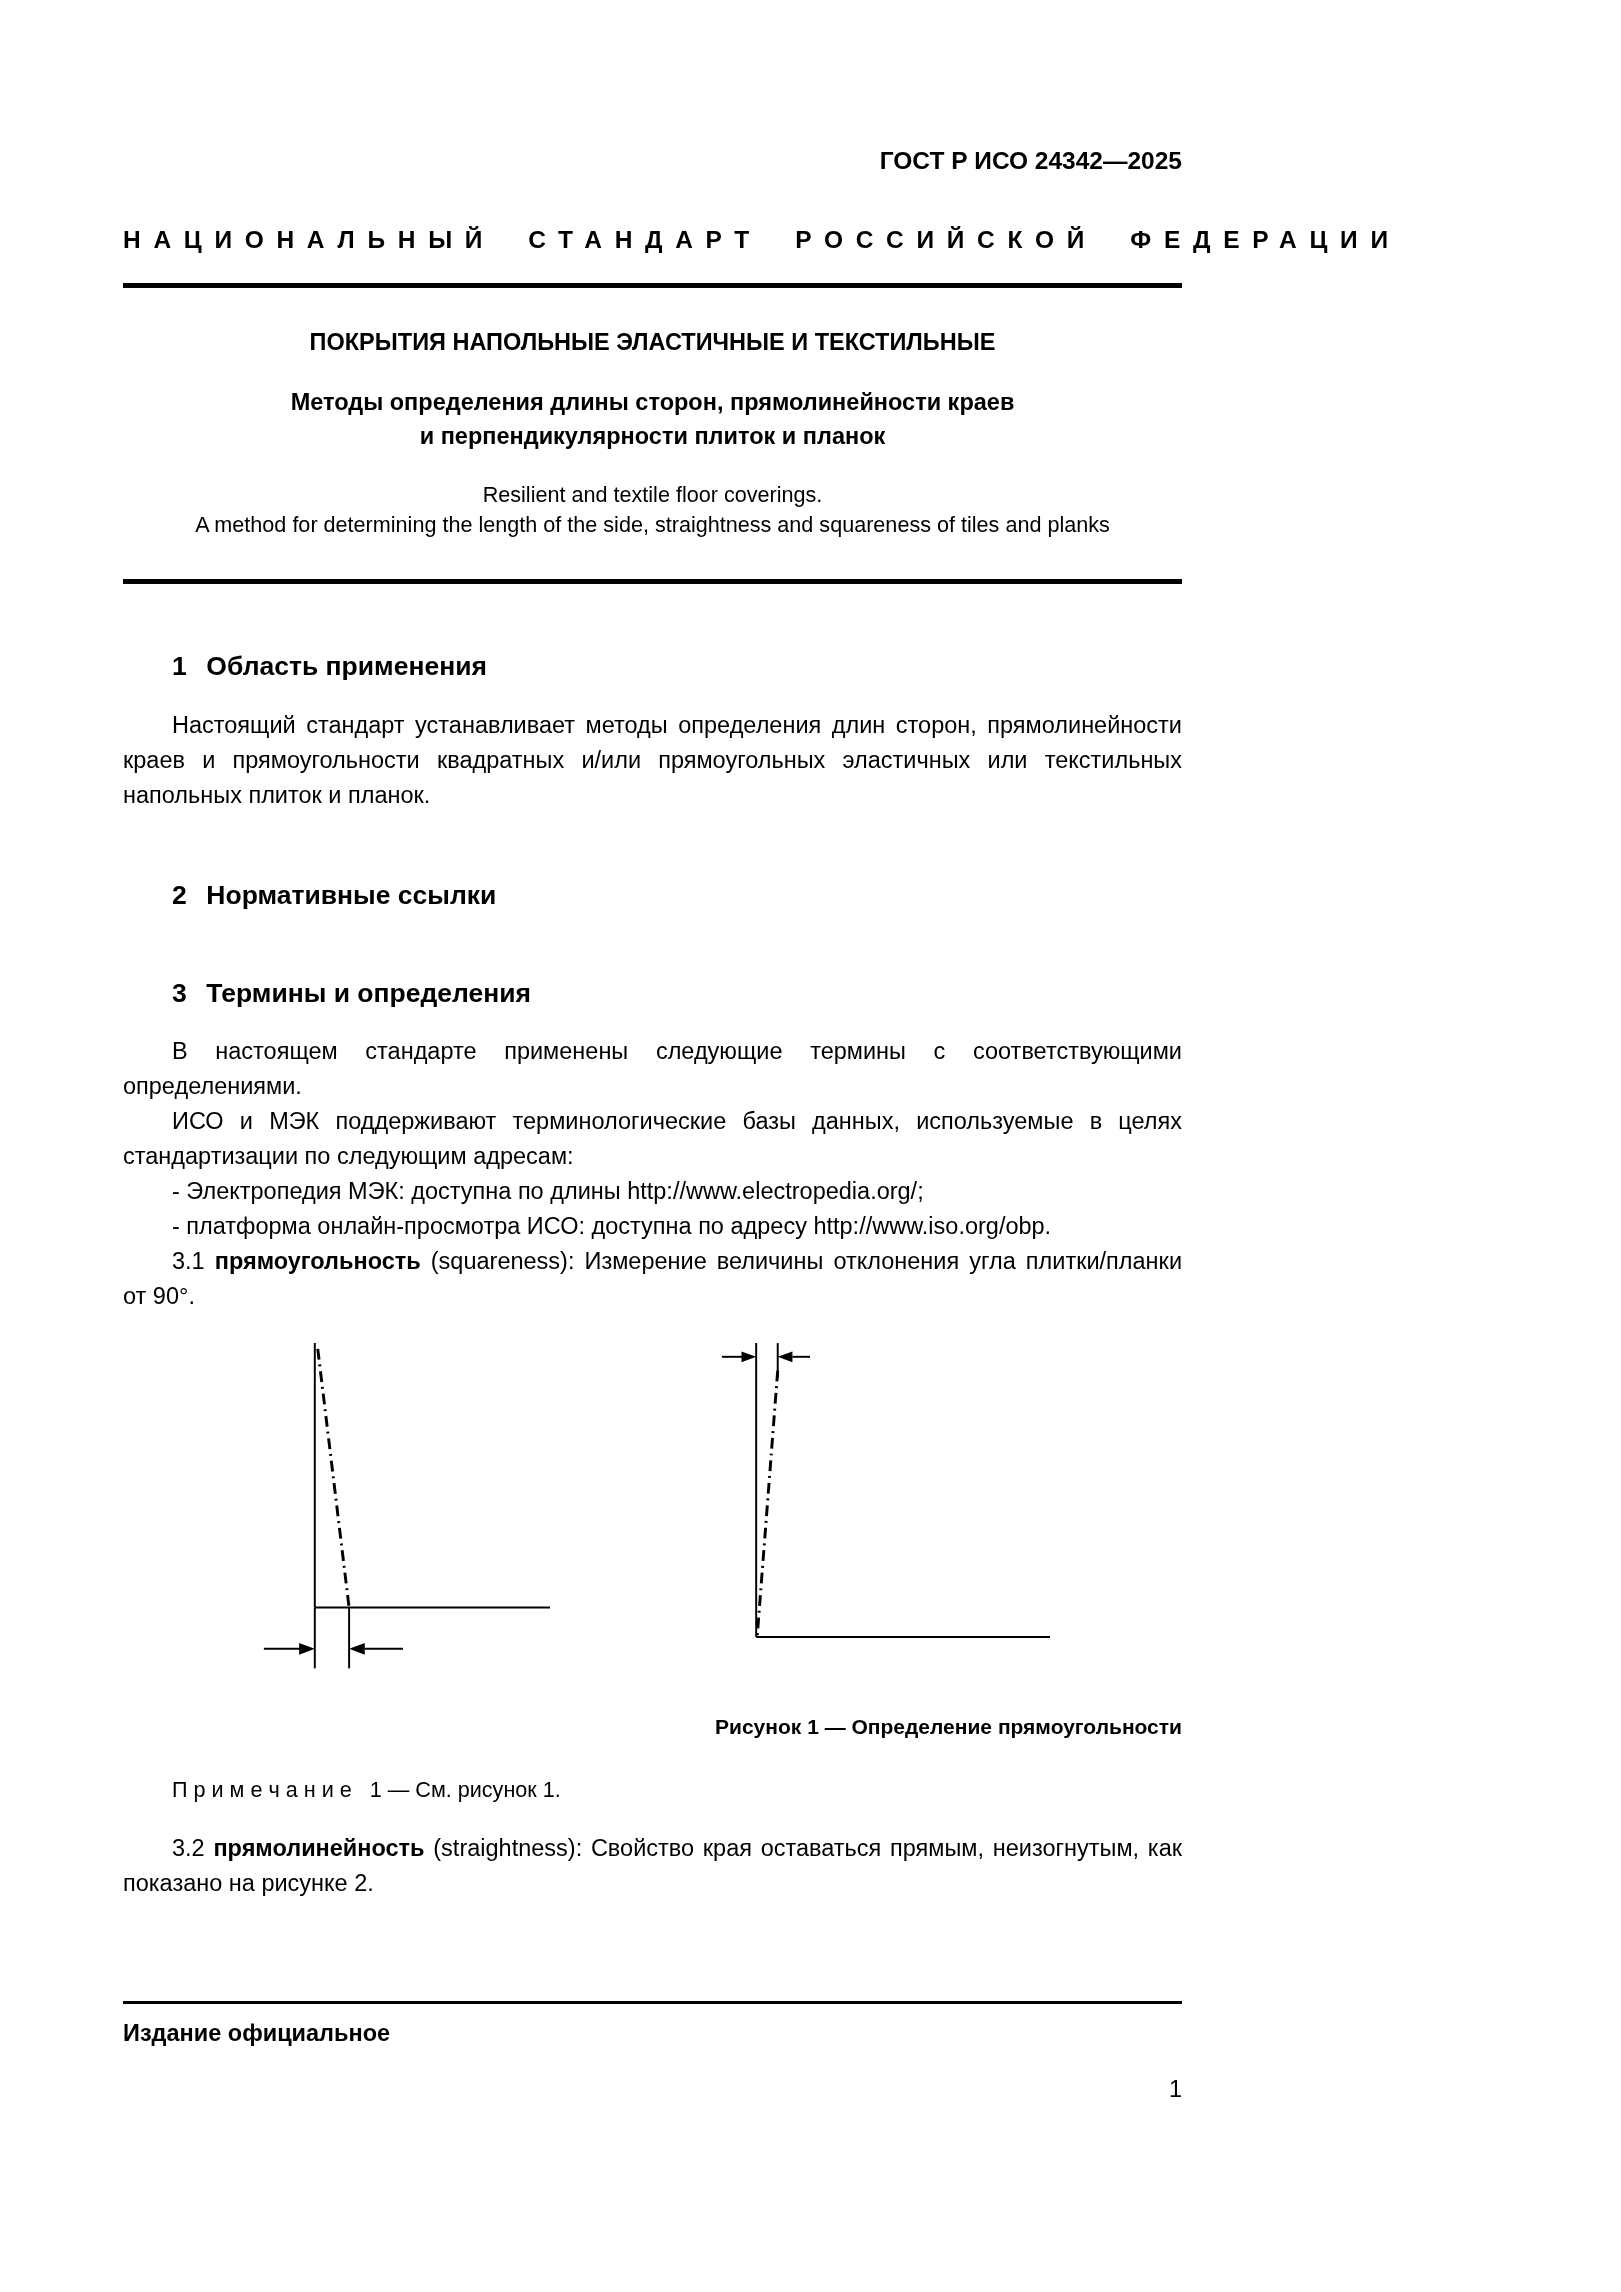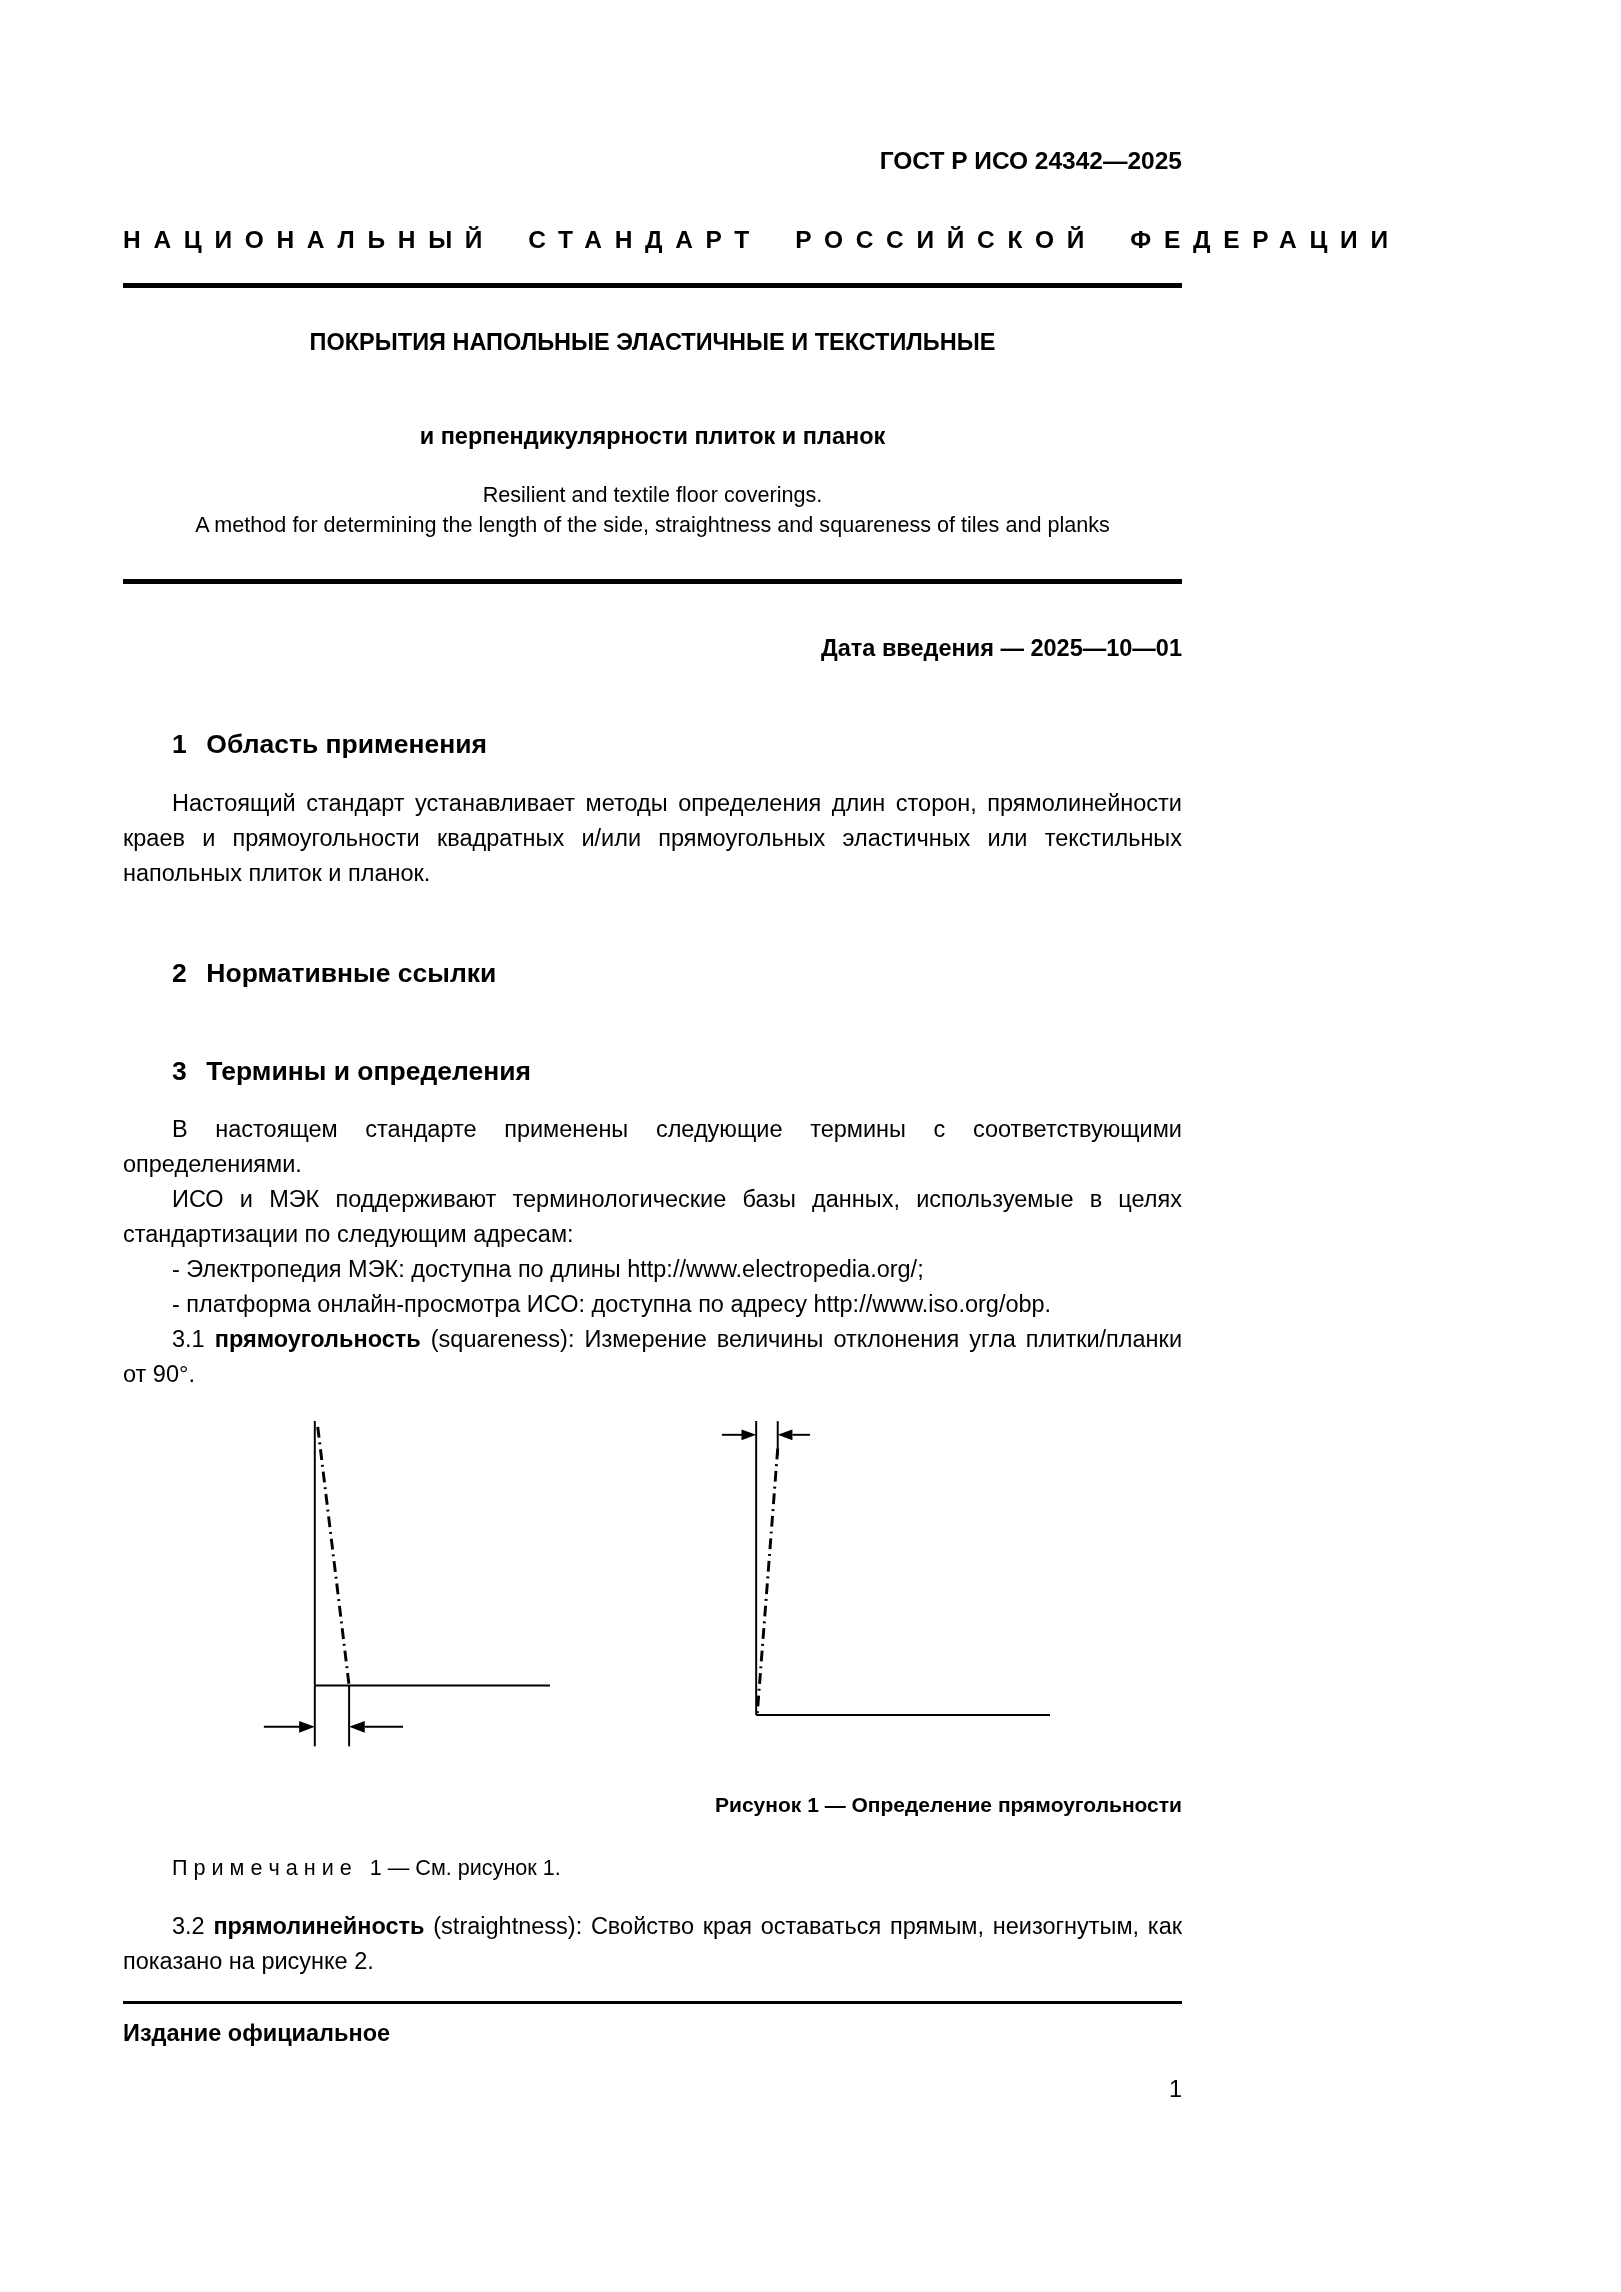--- a/index.html
+++ b/index.html
@@ -74,32 +74,31 @@
 
   <div class="doc-number">ГОСТ Р ИСО 24342—2025</div>
 
   <div class="std-type">НАЦИОНАЛЬНЫЙ СТАНДАРТ РОССИЙСКОЙ ФЕДЕРАЦИИ</div>
 
   <div class="rule rule-1"></div>
 
   <div class="title-main">ПОКРЫТИЯ НАПОЛЬНЫЕ ЭЛАСТИЧНЫЕ И ТЕКСТИЛЬНЫЕ</div>
 
   <div class="title-sub">
-    <br>
+    <span>Методы определения длины сторон, прямолинейности краев</span><br>
     <span>и перпендикулярности плиток и планок</span>
   </div>
 
   <div class="title-en">
     <span>Resilient and textile floor coverings.</span><br>
     <span>A method for determining the length of the side, straightness and squareness of tiles and planks</span>
   </div>
 
   <div class="rule rule-2"></div>
 
-  <div class="intro-date">Дата введения — 2025—10—01</div>
 
   <h2 class="sec">
     <span class="num">1</span><span>Область применения</span>
   </h2>
   <p class="body indent">Настоящий стандарт устанавливает методы определения длин сторон, прямолинейности краев и прямоугольности квадратных и/или прямоугольных эластичных или текстильных напольных плиток и планок.</p>
 
   <h2 class="sec">
     <span class="num">2</span><span>Нормативные ссылки</span>
   </h2>
 

